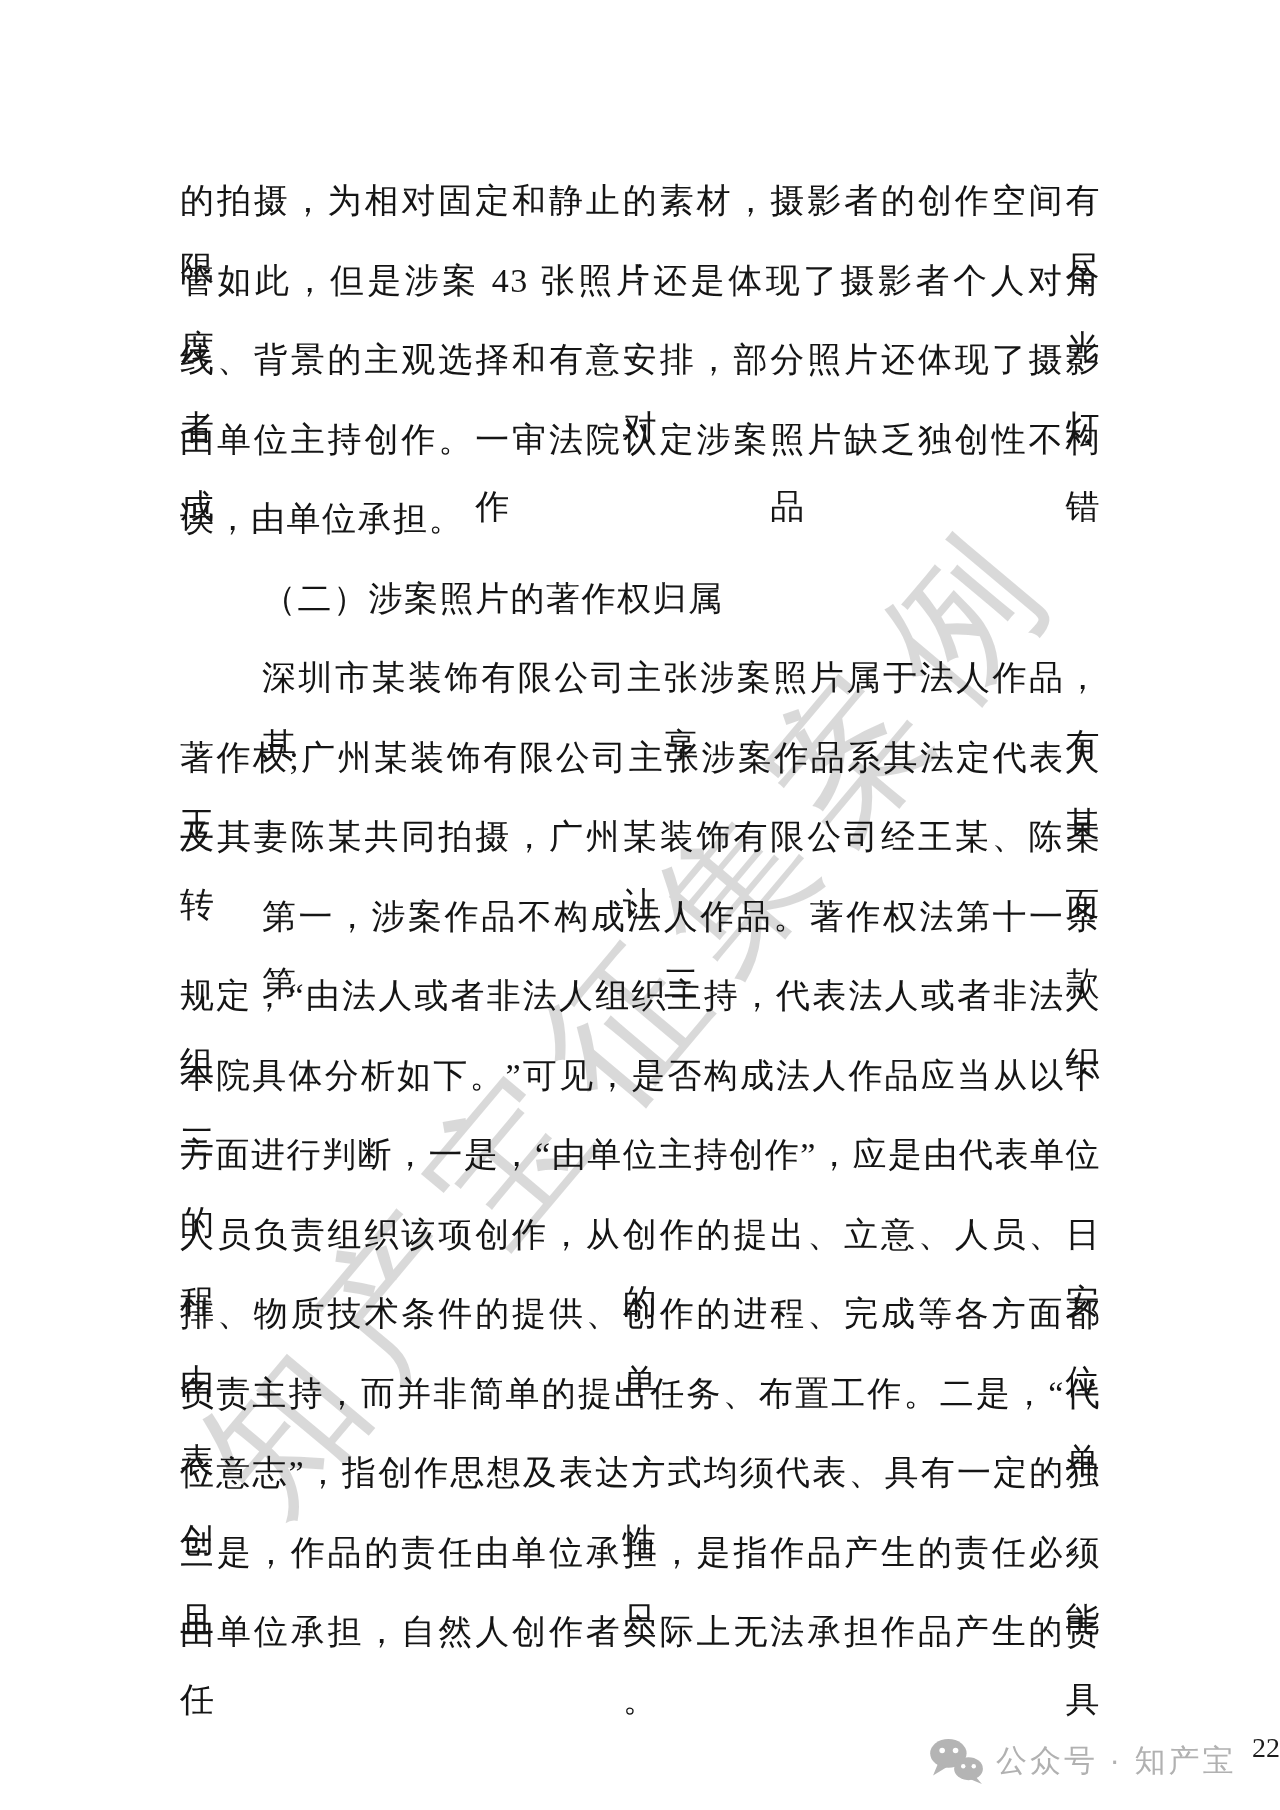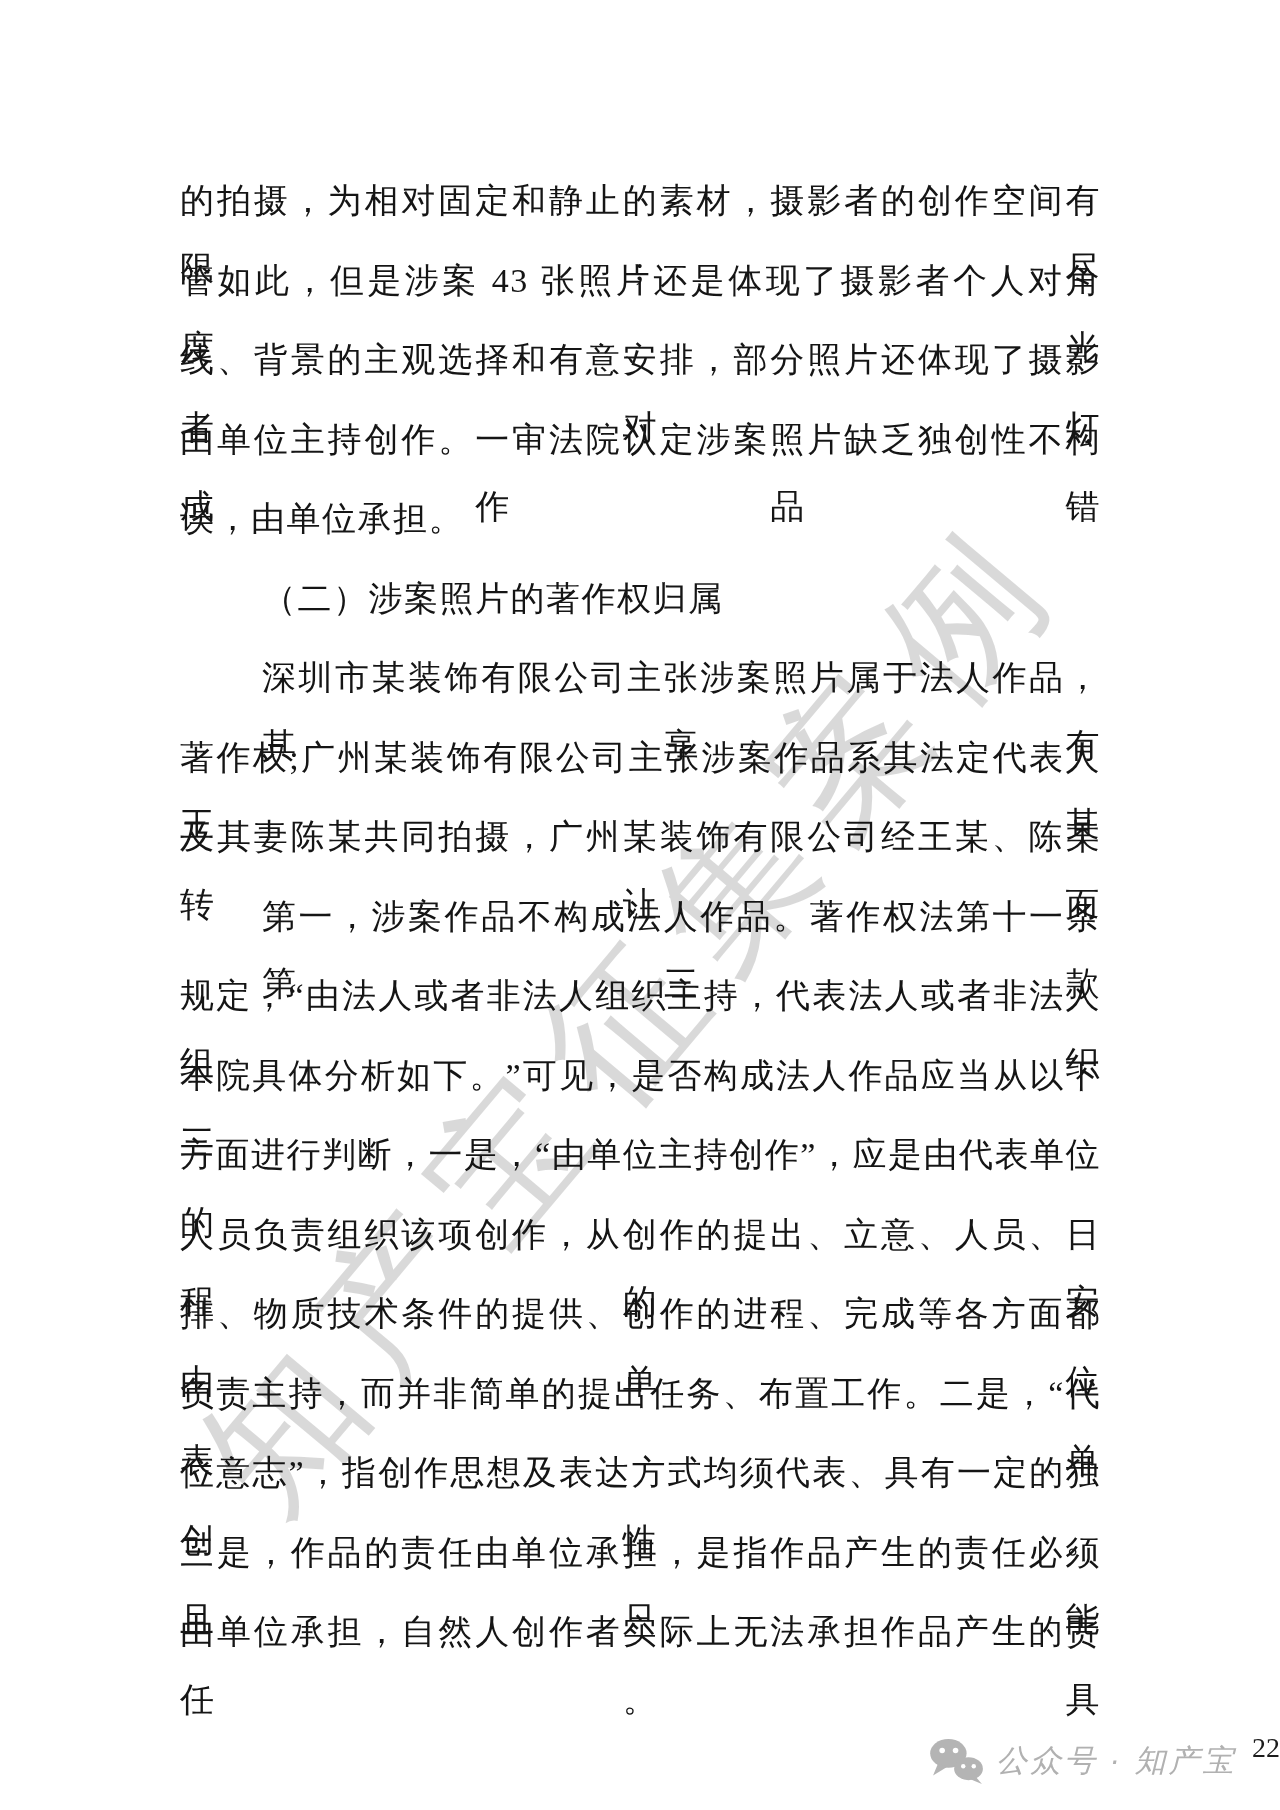--- a/index.html
+++ b/index.html
@@ -78,21 +78,20 @@
     width: 58px;
     height: 46px;
     margin-right: 10px;
   }
   .wlabel {
     font-size: 31px;
     color: #b1b1b1;
     letter-spacing: 3px;
     font-family: "Liberation Sans", "DejaVu Sans", sans-serif;
     white-space: nowrap;
-    font-style: italic;
   }
 </style>
 </head>
 <body>
 
 <div class="page">
 
   <div class="watermark">知产宝征集案例</div>
 
   <main class="doc" id="doc-body">

